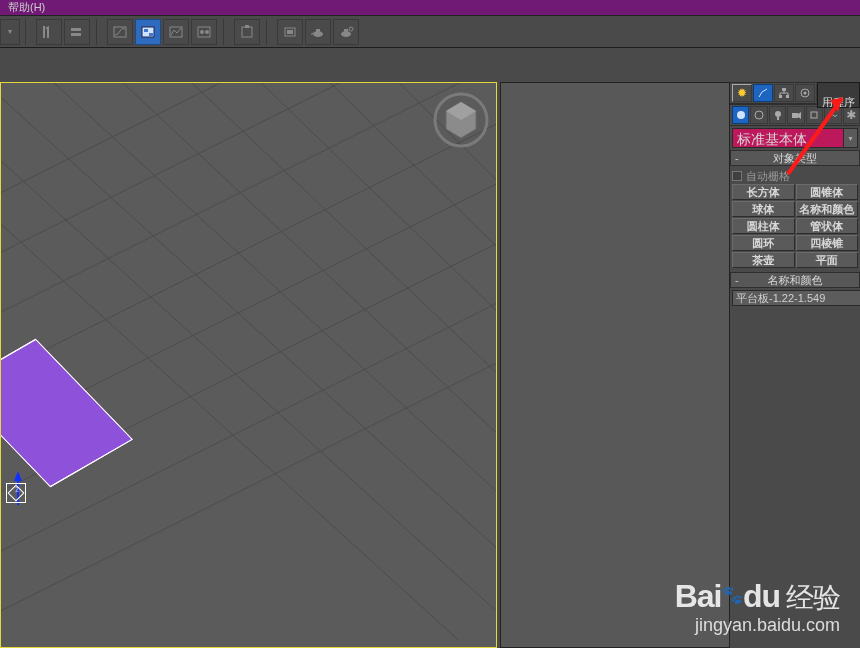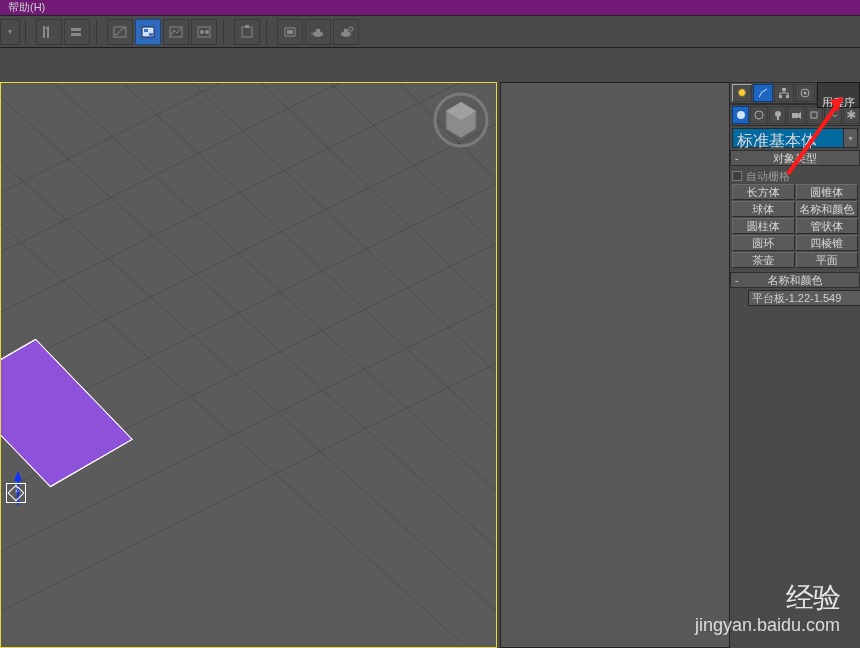--- a/index.html
+++ b/index.html
@@ -145,22 +145,22 @@
   }
   .tab.active { background:#4a4a4a; border-top:1px solid #aaa; border-left:1px solid #aaa; }
   .sun { color:#ffcc33; }
   .blue { background:#1e65c2; border-color:#0d3c7a; }
   .blue2 { background:#1e65c2; border-color:#0d3c7a; color:#fff; }
 
   .dropdown {
     display:flex; height:20px; margin:2px;
   }
   .dropdown .dd-body {
-    flex:1; background:#0369a1; border:1px solid #2a2a2a;
-    padding:2px 4px; color:#d8d8d8; font-size:16px;
+    flex:1; background:#be185d; border:1px solid #2a2a2a;
+    padding:2px 4px; color:#d8d8d8; font-size:14px;
   }
   .dropdown .dd-btn {
     width:14px; background:#5a5a5a; border:1px solid #2a2a2a; border-left:none;
     display:flex; align-items:center; justify-content:center;
     font-size:8px; color:#aaa;
   }
 
   .rollup {
     margin-top:2px;
     background:#4a4a4a;
@@ -195,24 +195,25 @@
   }
   .pbtn {
     height:16px;
     background:#5a5a5a;
     border:1px solid #2c2c2c;
     border-top-color:#6c6c6c;
     border-left-color:#6c6c6c;
     display:flex; align-items:center; justify-content:center;
     color:#d8d8d8;
     font-size:11px;
+    font-weight:bold;
   }
 
   .name-row {
-    display:flex; gap:2px; padding:2px;margin-left:16px;
+    display:flex; gap:2px; padding:2px;
   }
   .name-input {
     flex:1; height:16px;
     background:#5c5c5c;
     border:1px solid #2a2a2a;
     color:#d0d0d0;
     padding:1px 3px;
     font-size:11px;
     font-family:inherit;
   }
@@ -500,16 +501,17 @@
 
   <svg class="annot-arrow" style="left:780px; top:42px; width:80px; height:90px;">
     <line x1="8" y1="84" x2="62" y2="8" stroke="#ff1a1a" stroke-width="4"></line>
     <polygon points="62,8 50,10 58,22" fill="#ff1a1a"></polygon>
   </svg>
 
 </div>
 
 <div class="watermark">
   <div class="wm-main">
+    <span><span style="font-weight:bold;">Bai</span><span class="paw">🐾</span><span style="font-weight:bold;">du</span></span>
     <span class="wm-cn">经验</span>
   </div>
   <div class="wm-sub">jingyan.baidu.com</div>
 </div>
 
 </body></html>

